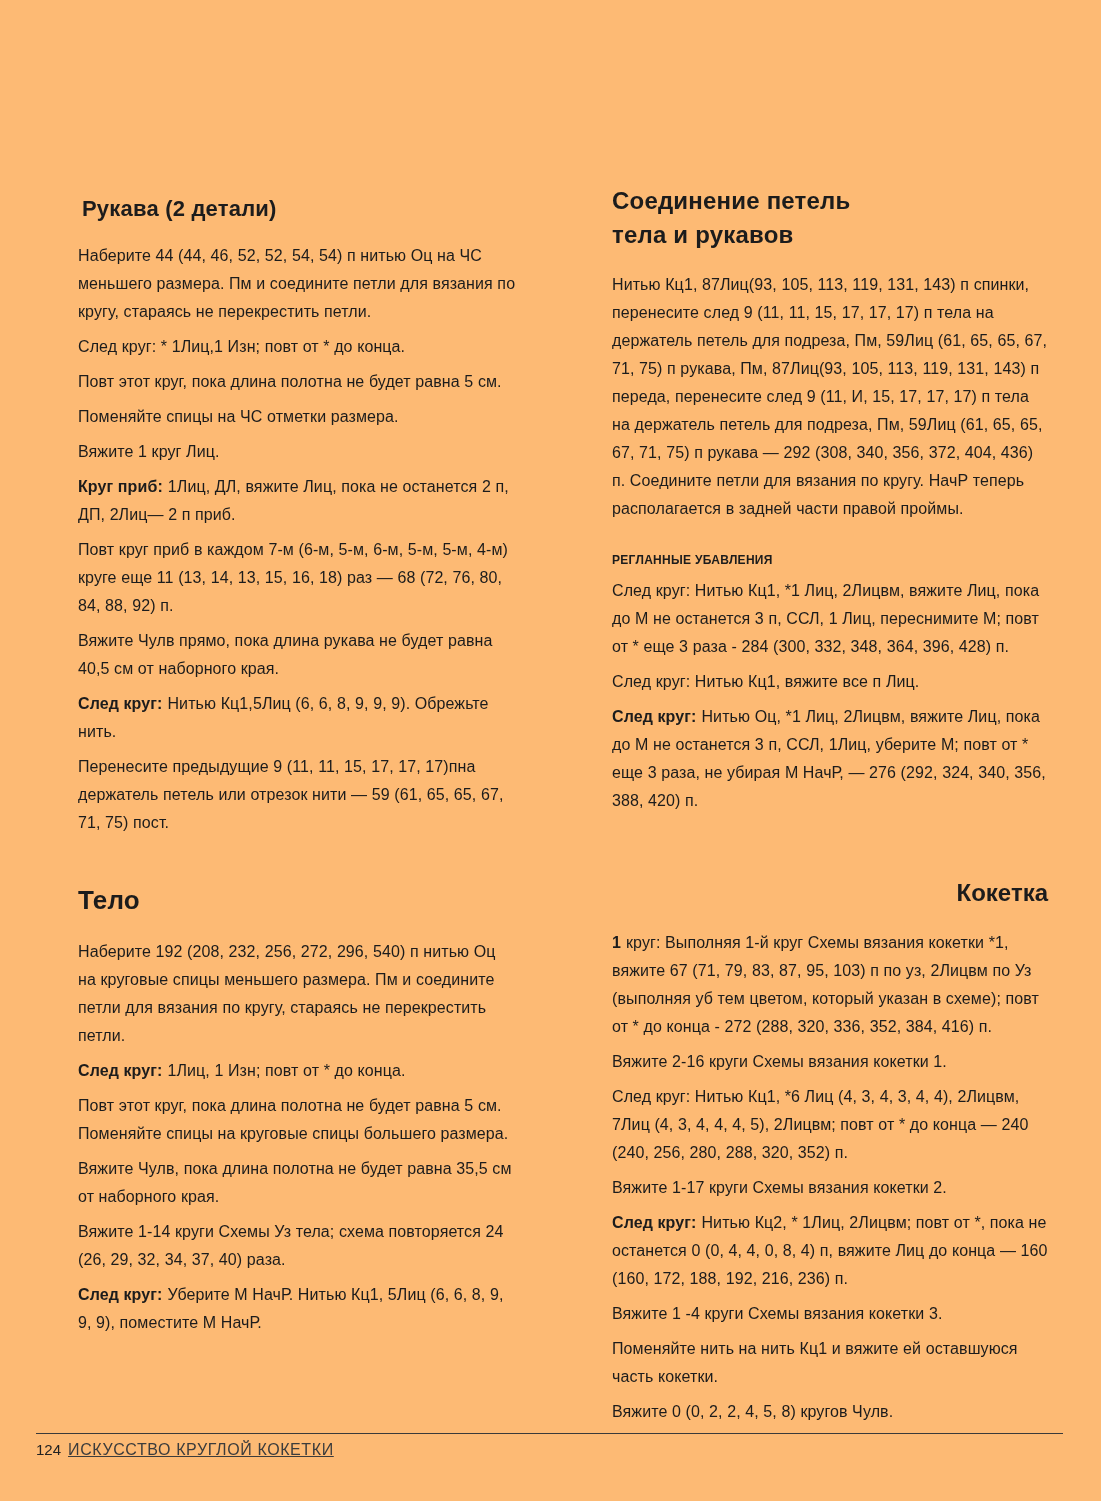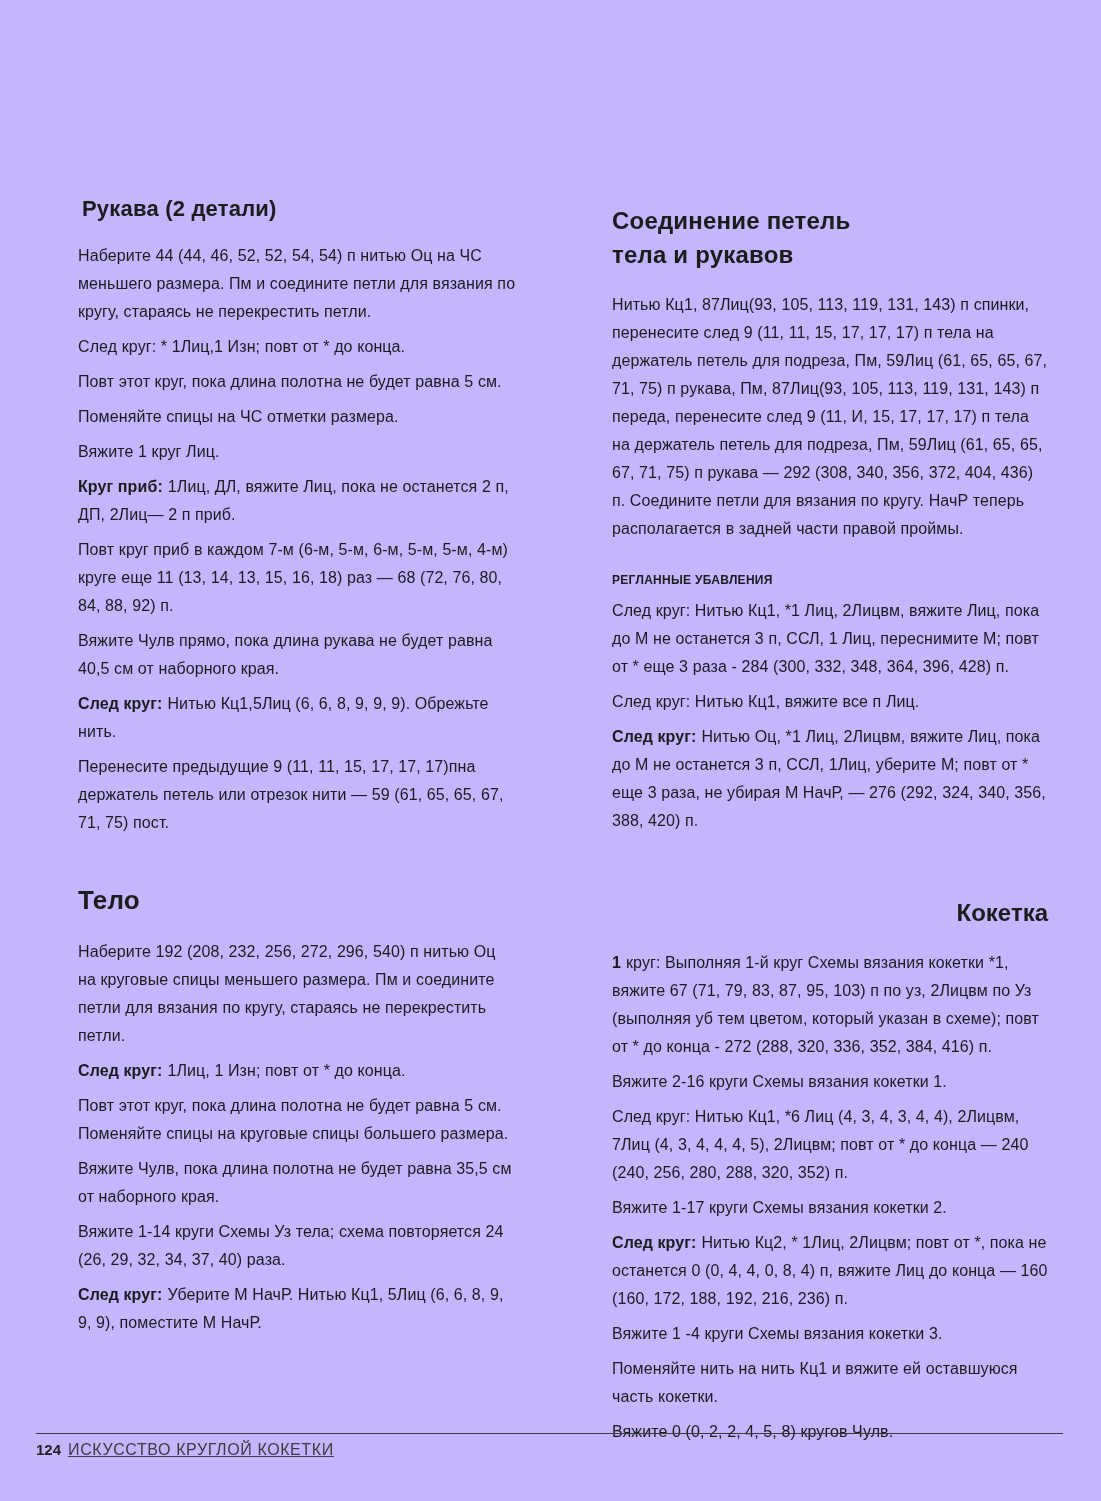--- a/index.html
+++ b/index.html
@@ -6,37 +6,36 @@
     margin: 0;
     padding: 0;
     background: #ffffff;
     font-family: "Liberation Sans", "DejaVu Sans", sans-serif;
     color: #1c1c1c;
   }
   .page {
     position: relative;
     width: 1101px;
     height: 1501px;
-    background: #c4b5fd;
+    background: #fdba74;
     overflow: hidden;
   }
   .col {
     position: absolute;
     top: 0;
   }
   .col-left {
     left: 78px;
     width: 438px;
     top: 196px;
   }
   .col-right {
     left: 612px;
     width: 436px;
     top: 184px;
-    margin-top: 20px;
   }
   .para {
     font-size: 16px;
     line-height: 1.75;
     margin: 0 0 7px 0;
     letter-spacing: 0.1px;
   }
   .lead:not(:empty) {
     font-weight: 700;
     padding-right: 5px;
@@ -79,21 +78,21 @@
     right: 38px;
     top: 1433px;
     border-top: 1px solid #3a3a3a;
     padding-top: 7px;
     display: flex;
     align-items: baseline;
     gap: 7px;
   }
   .footer .page-num {
     font-size: 15px;
-    font-weight: 700;
+    font-weight: 400;
     color: #222;
   }
   .footer .footer-title {
     font-size: 16px;
     color: #3c3c3c;
     letter-spacing: 0.6px;
     text-decoration: underline;
   }
 </style>
 </head>

